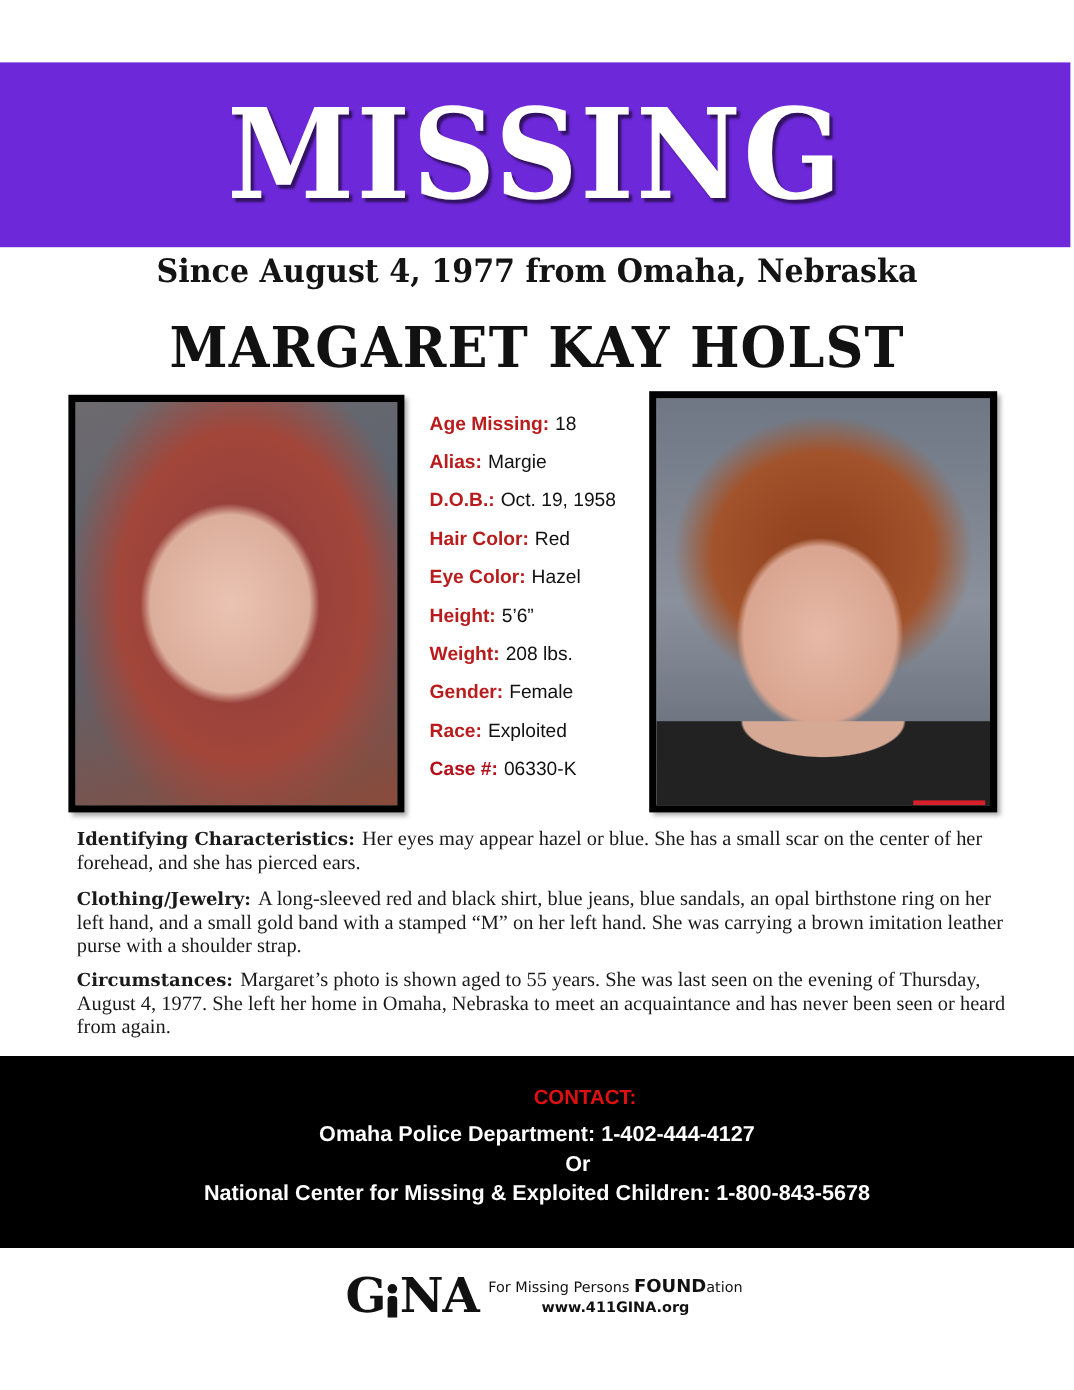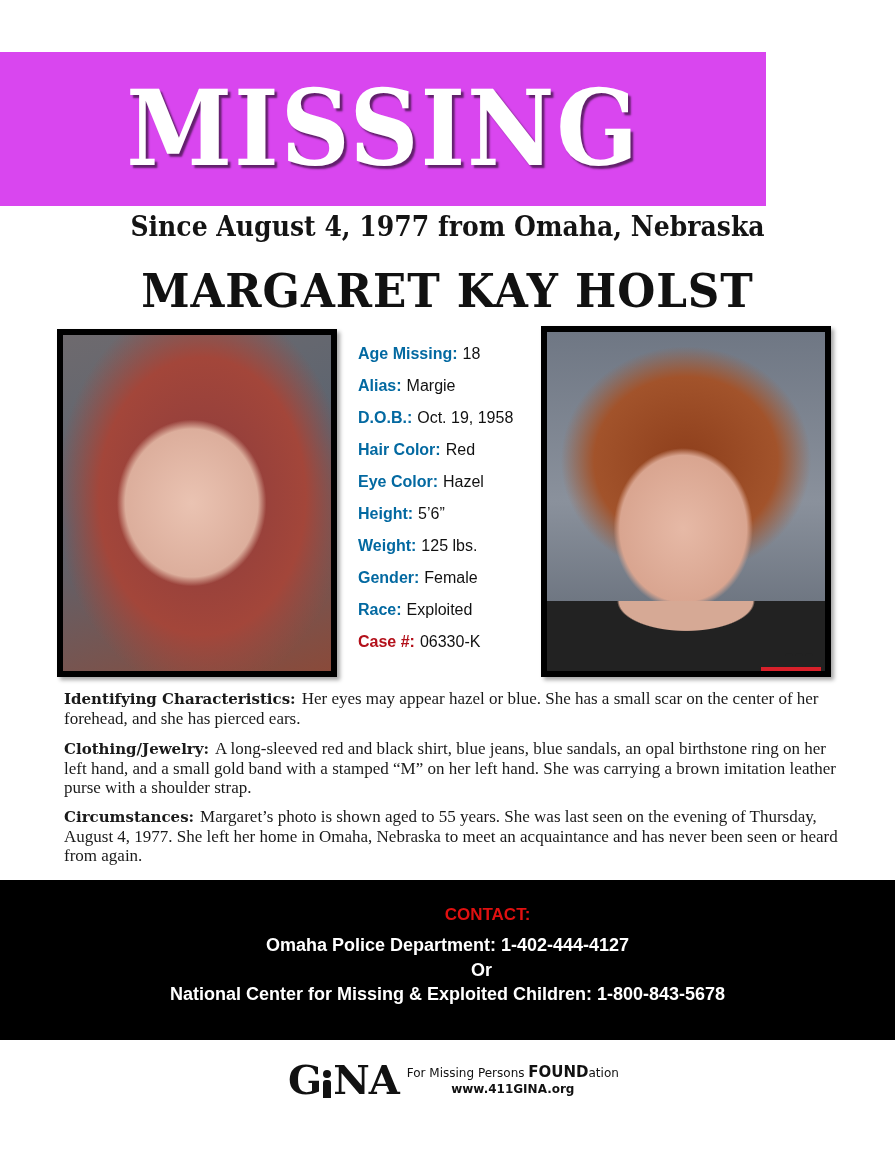--- a/index.html
+++ b/index.html
@@ -1,34 +1,34 @@
 <!DOCTYPE html>
 <html><head>
 <meta charset="utf-8">
 <style>
   html, body { margin: 0; padding: 0; background: #ffffff; }
   body { width: 895px; height: 1158px; position: relative; overflow: hidden; font-family: "Liberation Sans", sans-serif; color: #111; }
 
-  .banner { position: absolute; left: 0; top: 52px; width: 766px; height: 154px; background: #d946ef; display: flex; align-items: center; justify-content: center; }
+  .banner { position: absolute; left: 0; top: 52px; width: 892px; height: 154px; background: #6d28d9; display: flex; align-items: center; justify-content: center; }
   .banner-title { font-family: "DejaVu Serif", serif; font-weight: bold; font-size: 104px; letter-spacing: 2px; color: #ffffff; line-height: 1; text-shadow: 3px 3px 2px rgba(0,0,0,0.55); transform: scaleX(0.92); }
 
   .since { position: absolute; left: 0; top: 211px; width: 895px; text-align: center; font-family: "DejaVu Serif", serif; font-weight: bold; font-size: 27px; color: #141414; transform: scaleX(0.93); }
   .name { position: absolute; left: 0; top: 263px; width: 895px; text-align: center; font-family: "DejaVu Serif", serif; font-weight: bold; font-size: 47px; color: #111; letter-spacing: 1px; transform: scaleX(0.93); }
 
   .photo { position: absolute; border: 6px solid #000; box-shadow: 3px 3px 4px rgba(0,0,0,0.35); overflow: hidden; box-sizing: border-box; }
   .photo-left { left: 57px; top: 329px; width: 280px; height: 348px; background: radial-gradient(ellipse 45% 40% at 48% 50%, #eac3b2 0%, #dcae9c 55%, transparent 62%), radial-gradient(ellipse 70% 75% at 52% 48%, #8a3b3d 0%, #a3463a 55%, transparent 78%), linear-gradient(160deg, #6e6a6e 0%, #5b6470 45%, #8a4a3a 100%); }
   .photo-right { left: 541px; top: 326px; width: 290px; height: 351px; background: radial-gradient(ellipse 38% 36% at 49% 58%, #e6b9a6 0%, #d9a590 60%, transparent 66%), radial-gradient(ellipse 60% 45% at 50% 38%, #8e3f1c 0%, #a2532b 55%, transparent 75%), linear-gradient(180deg, #6f7784 0%, #8a919c 50%, #5c6470 100%); }
   .photo-right .shirt { position: absolute; left: 0; bottom: 0; width: 100%; height: 70px; background: radial-gradient(ellipse 40% 70% at 50% 0%, #d6a995 0%, #d6a995 60%, #222 62%); }
   .watermark { position: absolute; right: 6px; bottom: 4px; width: 34px; height: 16px; display: flex; gap: 2px; align-items: flex-end; }
   .watermark span { display: block; width: 8px; height: 14px; background: #222; border-radius: 4px 4px 1px 1px; }
   .watermark-bar { position: absolute; right: 4px; bottom: 0; width: 60px; height: 4px; background: #d8202a; }
 
   .facts { position: absolute; left: 358px; top: 340px; width: 180px; font-family: "Liberation Sans", sans-serif; font-size: 16px; }
   .fact { height: 32px; line-height: 28px; white-space: nowrap; }
-  .fact .k { font-weight: bold; color: #0369a1; }
+  .fact .k { font-weight: bold; color: #b91c1c; }
   .fact .v { color: #111; margin-left: 5px; }
   .fact.case .k { color: #b3101a; }
 
   .para { position: absolute; left: 64px; width: 775px; font-family: "Liberation Serif", serif; font-size: 17px; line-height: 19px; color: #1a1a1a; }
   .para .lbl { font-family: "DejaVu Serif", serif; font-weight: bold; font-size: 15px; margin-right: 6px; }
   .p1 { top: 689px; }
   .p2 { top: 739px; }
   .p3 { top: 807px; }
 
   .contact { position: absolute; left: 0; top: 880px; width: 895px; height: 160px; background: #000; color: #fff; text-align: center; font-family: "Liberation Sans", sans-serif; font-weight: bold; }
@@ -57,21 +57,21 @@
 
 <div class="photo photo-left"></div>
 
 <div class="facts">
   <div class="fact"><span class="k">Age Missing:</span><span class="v">18</span></div>
   <div class="fact"><span class="k">Alias:</span><span class="v">Margie</span></div>
   <div class="fact"><span class="k">D.O.B.:</span><span class="v">Oct. 19, 1958</span></div>
   <div class="fact"><span class="k">Hair Color:</span><span class="v">Red</span></div>
   <div class="fact"><span class="k">Eye Color:</span><span class="v">Hazel</span></div>
   <div class="fact"><span class="k">Height:</span><span class="v">5’6”</span></div>
-  <div class="fact"><span class="k">Weight:</span><span class="v">125 lbs.</span></div>
+  <div class="fact"><span class="k">Weight:</span><span class="v">208 lbs.</span></div>
   <div class="fact"><span class="k">Gender:</span><span class="v">Female</span></div>
   <div class="fact"><span class="k">Race:</span><span class="v">Exploited</span></div>
   <div class="fact case"><span class="k">Case #:</span><span class="v">06330-K</span></div>
 </div>
 
 <div class="photo photo-right">
   <div class="shirt"></div>
   <div class="watermark">
       <span></span>
       <span></span>

